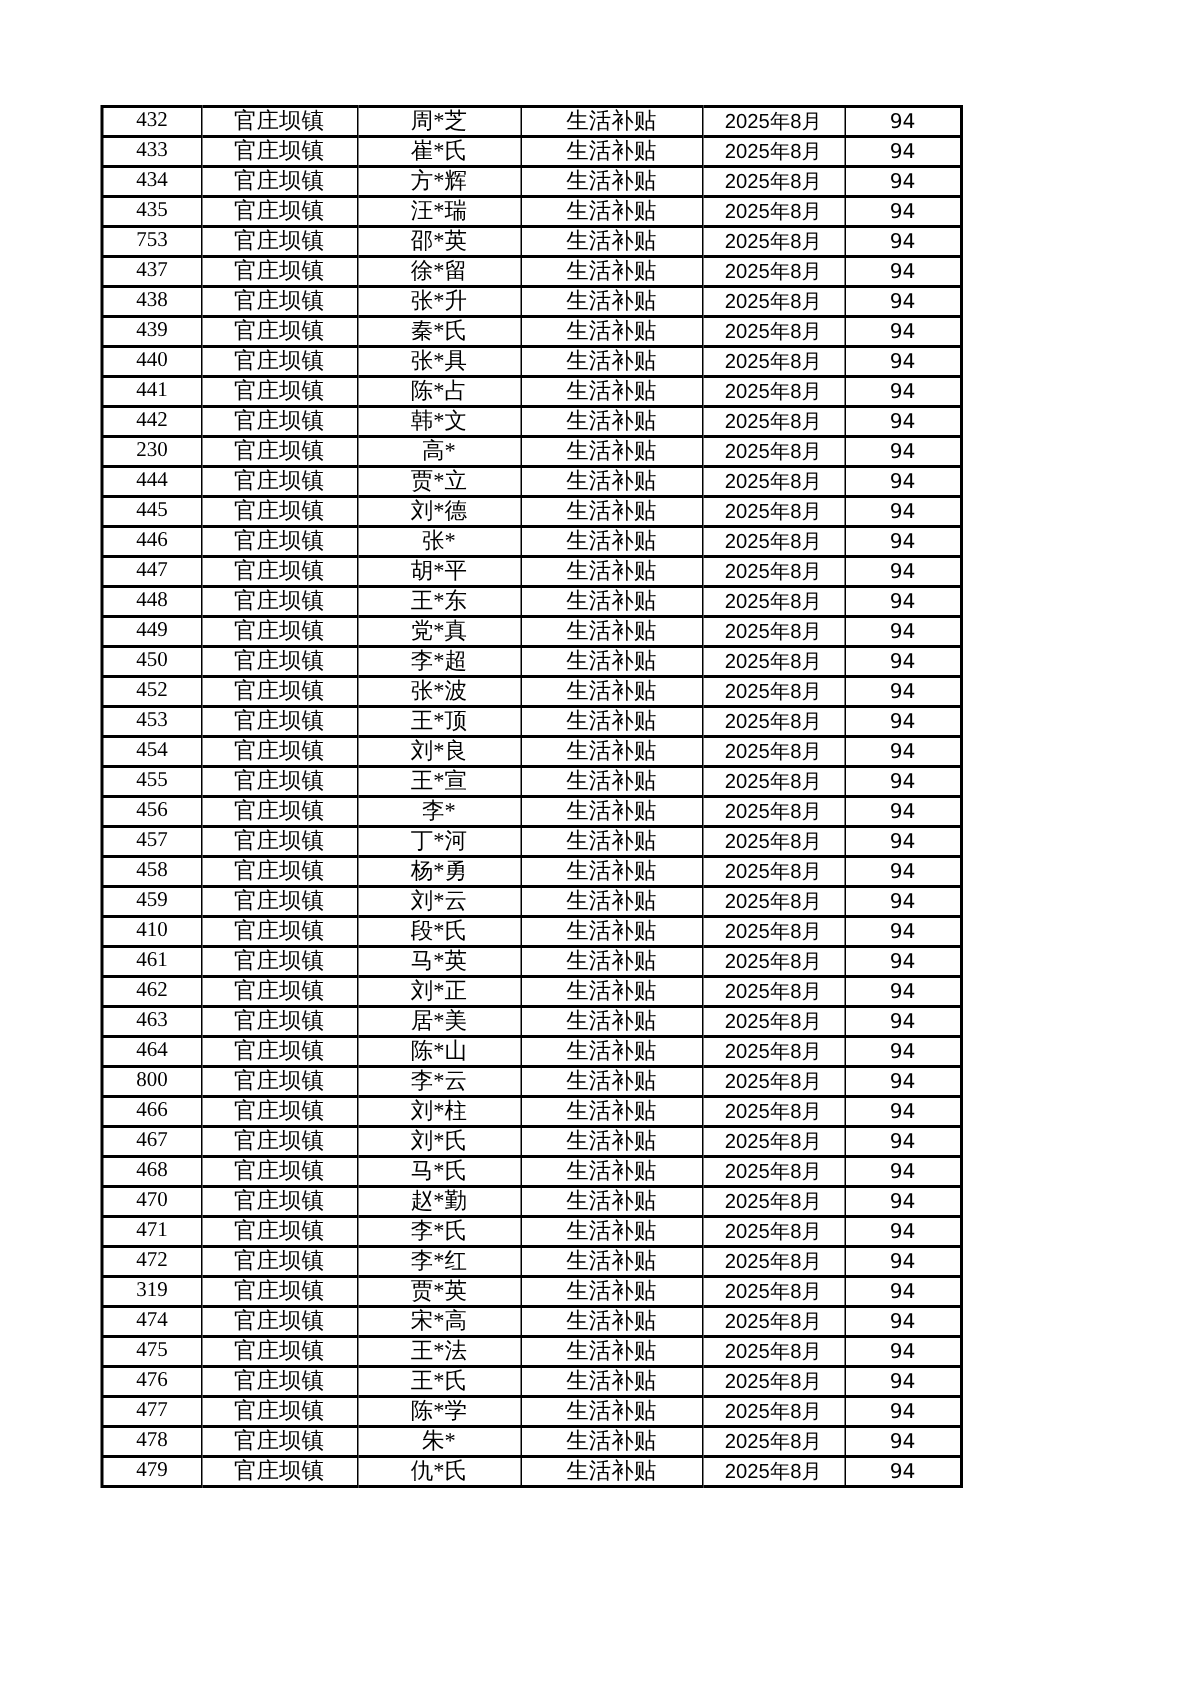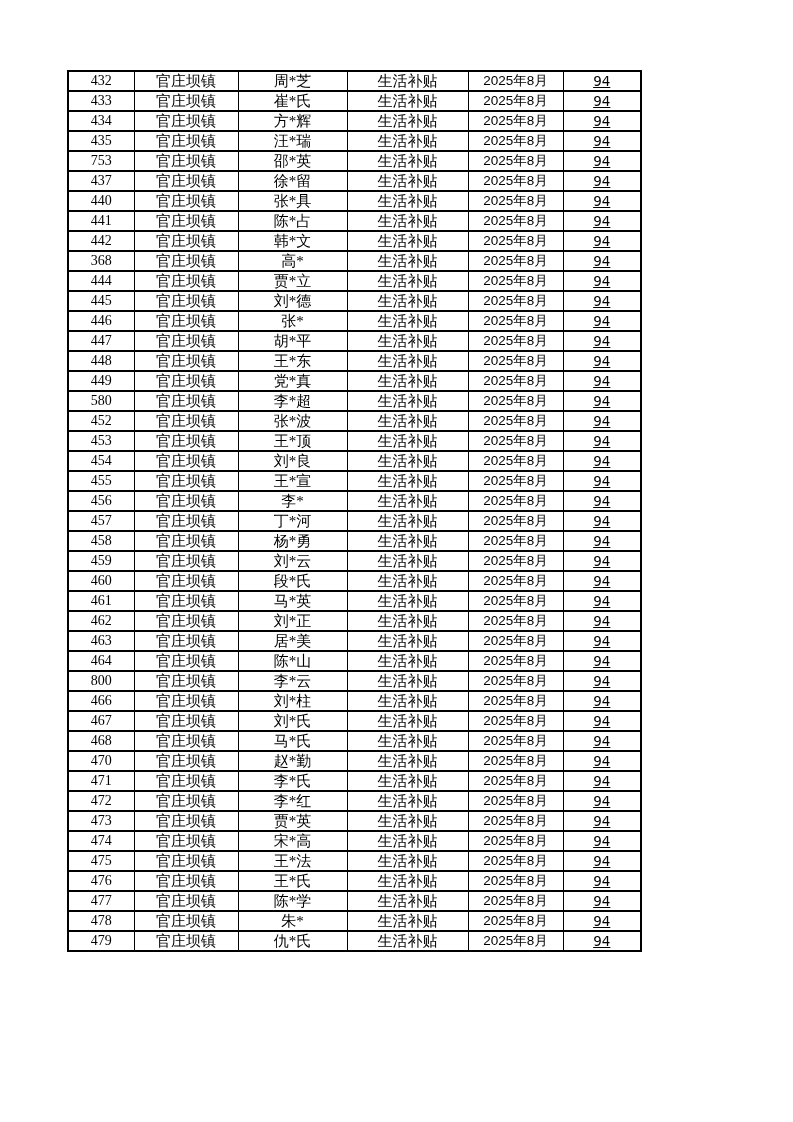--- a/index.html
+++ b/index.html
@@ -44,21 +44,20 @@
     font-size: 14px;
   }
   table.subsidy-table td.month {
     font-family: "Liberation Sans", sans-serif;
     font-size: 13.5px;
     margin-left: 34px;
   }
   table.subsidy-table td.amount {
     font-family: "DejaVu Sans", sans-serif;
     font-size: 13.5px;
-    text-decoration: underline;
   }
 </style>
 </head>
 <body>
 
 <div class="page">
   <table class="subsidy-table">
     <colgroup>
       <col style="width:66px">
       <col style="width:104px">
@@ -110,20 +109,36 @@
         </tr>
         <tr>
           <td class="serial">437</td>
           <td class="town">官庄坝镇</td>
           <td class="name">徐*留</td>
           <td class="type">生活补贴</td>
           <td class="month">2025年8月</td>
           <td class="amount">94</td>
         </tr>
         <tr>
+          <td class="serial">438</td>
+          <td class="town">官庄坝镇</td>
+          <td class="name">张*升</td>
+          <td class="type">生活补贴</td>
+          <td class="month">2025年8月</td>
+          <td class="amount">94</td>
+        </tr>
+        <tr>
+          <td class="serial">439</td>
+          <td class="town">官庄坝镇</td>
+          <td class="name">秦*氏</td>
+          <td class="type">生活补贴</td>
+          <td class="month">2025年8月</td>
+          <td class="amount">94</td>
+        </tr>
+        <tr>
           <td class="serial">440</td>
           <td class="town">官庄坝镇</td>
           <td class="name">张*具</td>
           <td class="type">生活补贴</td>
           <td class="month">2025年8月</td>
           <td class="amount">94</td>
         </tr>
         <tr>
           <td class="serial">441</td>
           <td class="town">官庄坝镇</td>
@@ -134,21 +149,21 @@
         </tr>
         <tr>
           <td class="serial">442</td>
           <td class="town">官庄坝镇</td>
           <td class="name">韩*文</td>
           <td class="type">生活补贴</td>
           <td class="month">2025年8月</td>
           <td class="amount">94</td>
         </tr>
         <tr>
-          <td class="serial">368</td>
+          <td class="serial">230</td>
           <td class="town">官庄坝镇</td>
           <td class="name">高*</td>
           <td class="type">生活补贴</td>
           <td class="month">2025年8月</td>
           <td class="amount">94</td>
         </tr>
         <tr>
           <td class="serial">444</td>
           <td class="town">官庄坝镇</td>
           <td class="name">贾*立</td>
@@ -190,21 +205,21 @@
         </tr>
         <tr>
           <td class="serial">449</td>
           <td class="town">官庄坝镇</td>
           <td class="name">党*真</td>
           <td class="type">生活补贴</td>
           <td class="month">2025年8月</td>
           <td class="amount">94</td>
         </tr>
         <tr>
-          <td class="serial">580</td>
+          <td class="serial">450</td>
           <td class="town">官庄坝镇</td>
           <td class="name">李*超</td>
           <td class="type">生活补贴</td>
           <td class="month">2025年8月</td>
           <td class="amount">94</td>
         </tr>
         <tr>
           <td class="serial">452</td>
           <td class="town">官庄坝镇</td>
           <td class="name">张*波</td>
@@ -262,21 +277,21 @@
         </tr>
         <tr>
           <td class="serial">459</td>
           <td class="town">官庄坝镇</td>
           <td class="name">刘*云</td>
           <td class="type">生活补贴</td>
           <td class="month">2025年8月</td>
           <td class="amount">94</td>
         </tr>
         <tr>
-          <td class="serial">460</td>
+          <td class="serial">410</td>
           <td class="town">官庄坝镇</td>
           <td class="name">段*氏</td>
           <td class="type">生活补贴</td>
           <td class="month">2025年8月</td>
           <td class="amount">94</td>
         </tr>
         <tr>
           <td class="serial">461</td>
           <td class="town">官庄坝镇</td>
           <td class="name">马*英</td>
@@ -358,21 +373,21 @@
         </tr>
         <tr>
           <td class="serial">472</td>
           <td class="town">官庄坝镇</td>
           <td class="name">李*红</td>
           <td class="type">生活补贴</td>
           <td class="month">2025年8月</td>
           <td class="amount">94</td>
         </tr>
         <tr>
-          <td class="serial">473</td>
+          <td class="serial">319</td>
           <td class="town">官庄坝镇</td>
           <td class="name">贾*英</td>
           <td class="type">生活补贴</td>
           <td class="month">2025年8月</td>
           <td class="amount">94</td>
         </tr>
         <tr>
           <td class="serial">474</td>
           <td class="town">官庄坝镇</td>
           <td class="name">宋*高</td>

